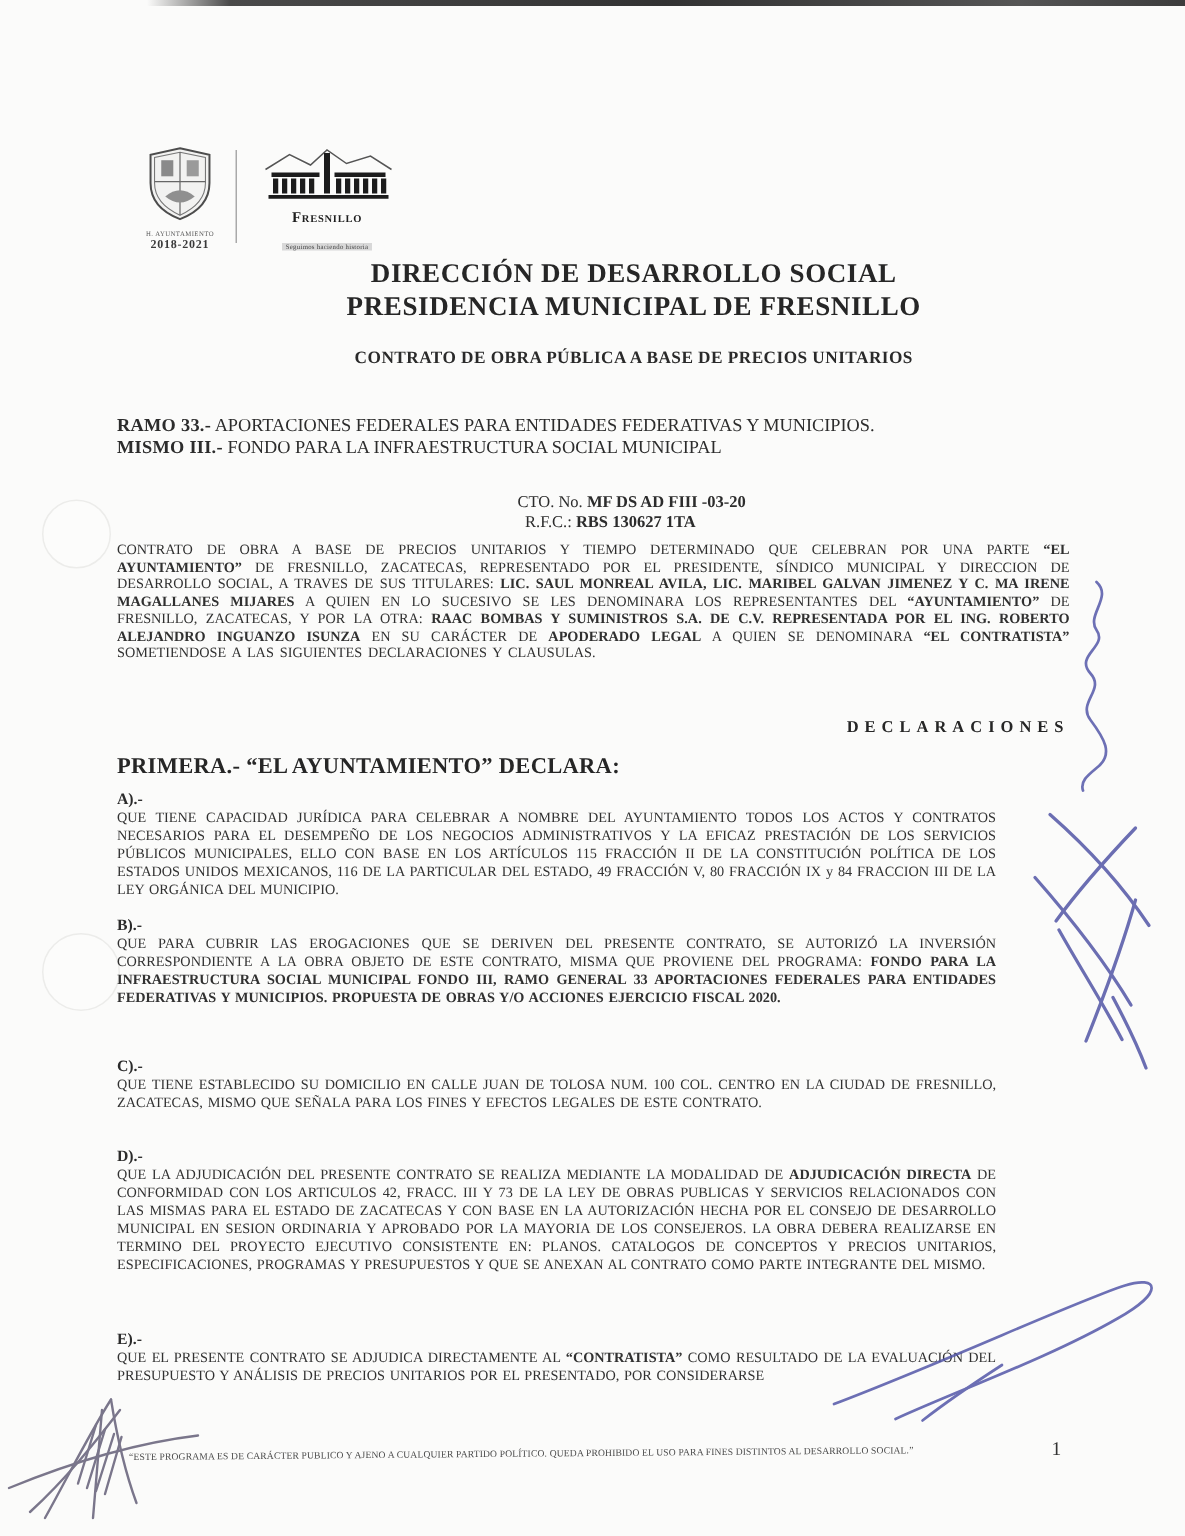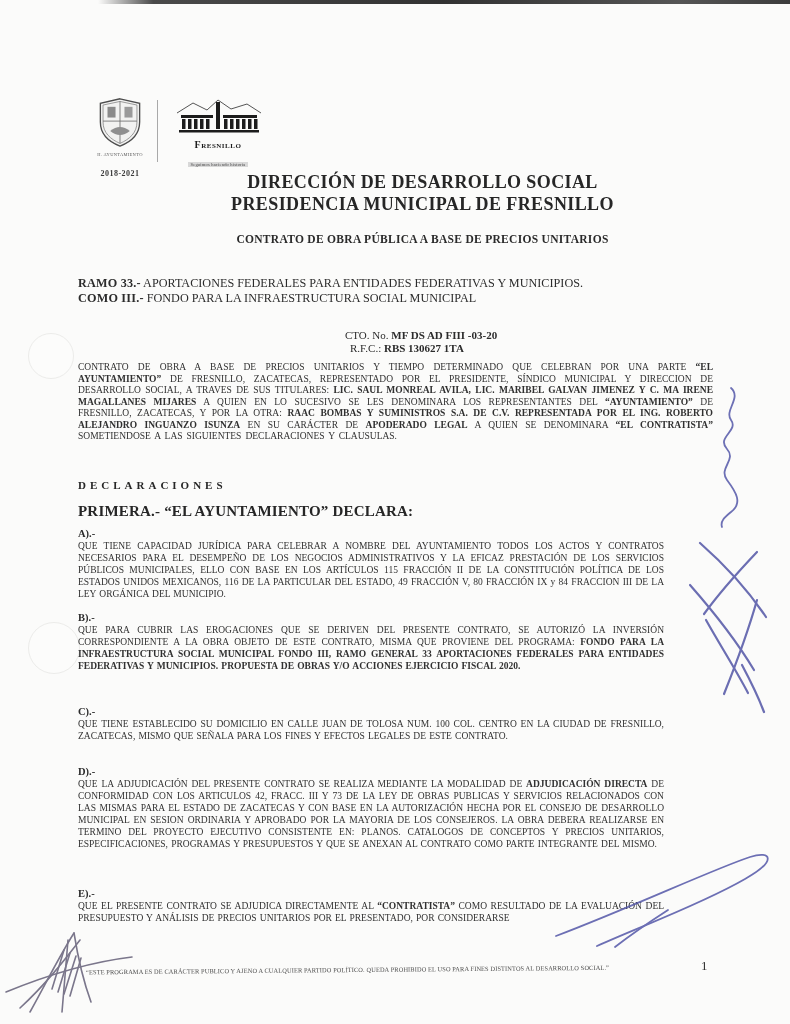--- a/index.html
+++ b/index.html
@@ -10,39 +10,39 @@
   
   .scan-edge { left:98px; right:0; top:0; height:4px;
     background:linear-gradient(to right, rgba(70,70,70,0), #4a4a4a 8%, #323232 50%, #555 84%, #3c3c3c); }
 
   
   .punch { border:1px solid #ececea; border-radius:50%; background:#fcfcfb; }
 
   
   .crest-wrap { left:92px; top:97px; width:56px; text-align:center; }
   .crest-caption1 { font-size:4.5px; color:#5a5a5a; letter-spacing:.3px; margin-top:1px; }
-  .crest-caption2 { font-size:8px; font-weight:bold; color:#3a3a3a; letter-spacing:.5px;margin-top:12px; }
+  .crest-caption2 { font-size:8px; font-weight:bold; color:#3a3a3a; letter-spacing:.5px; }
   .logo-divider { left:157px; top:100px; width:1px; height:62px; background:#a9a9a9; }
   .brand-wrap { left:168px; top:99px; width:100px; text-align:center; }
   .brand-name { font-size:10px; letter-spacing:.5px; color:#1d1d1d; font-variant:small-caps; font-weight:600; line-height:15px; }
   .brand-tagline { font-size:4.5px; color:#444; background:#d8d8d8; display:inline-block; padding:0 3px; letter-spacing:.2px; }
 
   .title-block { left:95px; right:40px; top:171px; text-align:center; }
   .title-line { font-size:18px; font-weight:bold; letter-spacing:.4px; line-height:22px; color:#262626; }
   .subtitle { left:95px; right:40px; top:233px; text-align:center; font-size:11.5px; font-weight:bold; letter-spacing:.3px; color:#2a2a2a; }
 
   
   .program-block { left:78px; top:276px; width:640px; font-size:12.2px; line-height:15px; color:#2c2c2c; }
   .program-block b { letter-spacing:.2px; }
   .cto-block { left:345px; top:329px; font-size:11px; line-height:13px; color:#2c2c2c; }
   .cto-line2 { padding-left:5px; }
 
   
   .intro { left:78px; top:362px; width:635px; font-size:9.5px; line-height:11.5px; text-align:justify; word-spacing:1.6px; color:#303030; }
-  .decl-heading { left:78px; top:479px; width:635px; text-align:left; font-size:11px; font-weight:bold; letter-spacing:4px; color:#262626; }
+  .decl-heading { left:78px; top:479px; width:635px; text-align:right; font-size:11px; font-weight:bold; letter-spacing:4px; color:#262626; }
   .primera { left:78px; top:503px; font-size:15px; font-weight:bold; color:#262626; letter-spacing:.2px;font-family:Liberation Serif, serif; }
 
   .decl-item { left:78px; width:635px; }
   .decl-label { font-size:10.5px; font-weight:bold; line-height:13px; color:#2b2b2b; }
   .decl-text { width:586px; font-size:9.5px; line-height:12px; text-align:justify; word-spacing:.8px; color:#313131; }
 
   
   .footer-disclaimer { left:86px; top:966px; width:552px; font-size:6.4px; color:#4c4c4c; white-space:nowrap; transform:rotate(-0.5deg); letter-spacing:.1px; }
   .page-number { left:701px; top:958px; font-size:13px; color:#333; }
 
@@ -98,21 +98,21 @@
 </div>
 
 <div class="abs title-block">
   <div class="title-line">DIRECCIÓN DE DESARROLLO SOCIAL</div>
   <div class="title-line">PRESIDENCIA MUNICIPAL DE FRESNILLO</div>
 </div>
 <div class="abs subtitle">CONTRATO DE OBRA PÚBLICA A BASE DE PRECIOS UNITARIOS</div>
 
 <div class="abs program-block">
   <div><b>RAMO 33.-</b><span> APORTACIONES FEDERALES PARA ENTIDADES FEDERATIVAS Y MUNICIPIOS.</span></div>
-  <div><b>COMO III.-</b><span> FONDO PARA LA INFRAESTRUCTURA SOCIAL MUNICIPAL</span></div>
+  <div><b>MISMO III.-</b><span> FONDO PARA LA INFRAESTRUCTURA SOCIAL MUNICIPAL</span></div>
 </div>
 
 <div class="abs cto-block">
   <div><span>CTO. No. </span><b>MF DS AD FIII -03-20</b></div>
   <div class="cto-line2"><span>R.F.C.: </span><b>RBS 130627 1TA</b></div>
 </div>
 
 <div class="abs intro"><span>CONTRATO DE OBRA A BASE DE PRECIOS UNITARIOS Y TIEMPO  DETERMINADO  QUE CELEBRAN  POR  UNA PARTE </span><b>“EL AYUNTAMIENTO”</b><span> DE FRESNILLO, ZACATECAS, REPRESENTADO POR EL PRESIDENTE, SÍNDICO MUNICIPAL Y DIRECCION DE DESARROLLO SOCIAL, A TRAVES DE SUS TITULARES: </span><b>LIC. SAUL MONREAL AVILA,  LIC. MARIBEL GALVAN JIMENEZ Y C. MA IRENE MAGALLANES MIJARES</b><span>  A QUIEN EN LO SUCESIVO  SE  LES  DENOMINARA  LOS  REPRESENTANTES DEL </span><b>“AYUNTAMIENTO”</b><span> DE FRESNILLO, ZACATECAS, Y POR LA OTRA: </span><b>RAAC BOMBAS Y SUMINISTROS S.A. DE C.V. REPRESENTADA POR EL ING. ROBERTO ALEJANDRO INGUANZO ISUNZA</b><span> EN SU CARÁCTER DE </span><b>APODERADO LEGAL</b><span> A QUIEN SE DENOMINARA </span><b>“EL CONTRATISTA”</b><span> SOMETIENDOSE A LAS  SIGUIENTES DECLARACIONES Y CLAUSULAS.</span></div>
 
 <div class="abs decl-heading">DECLARACIONES</div>

